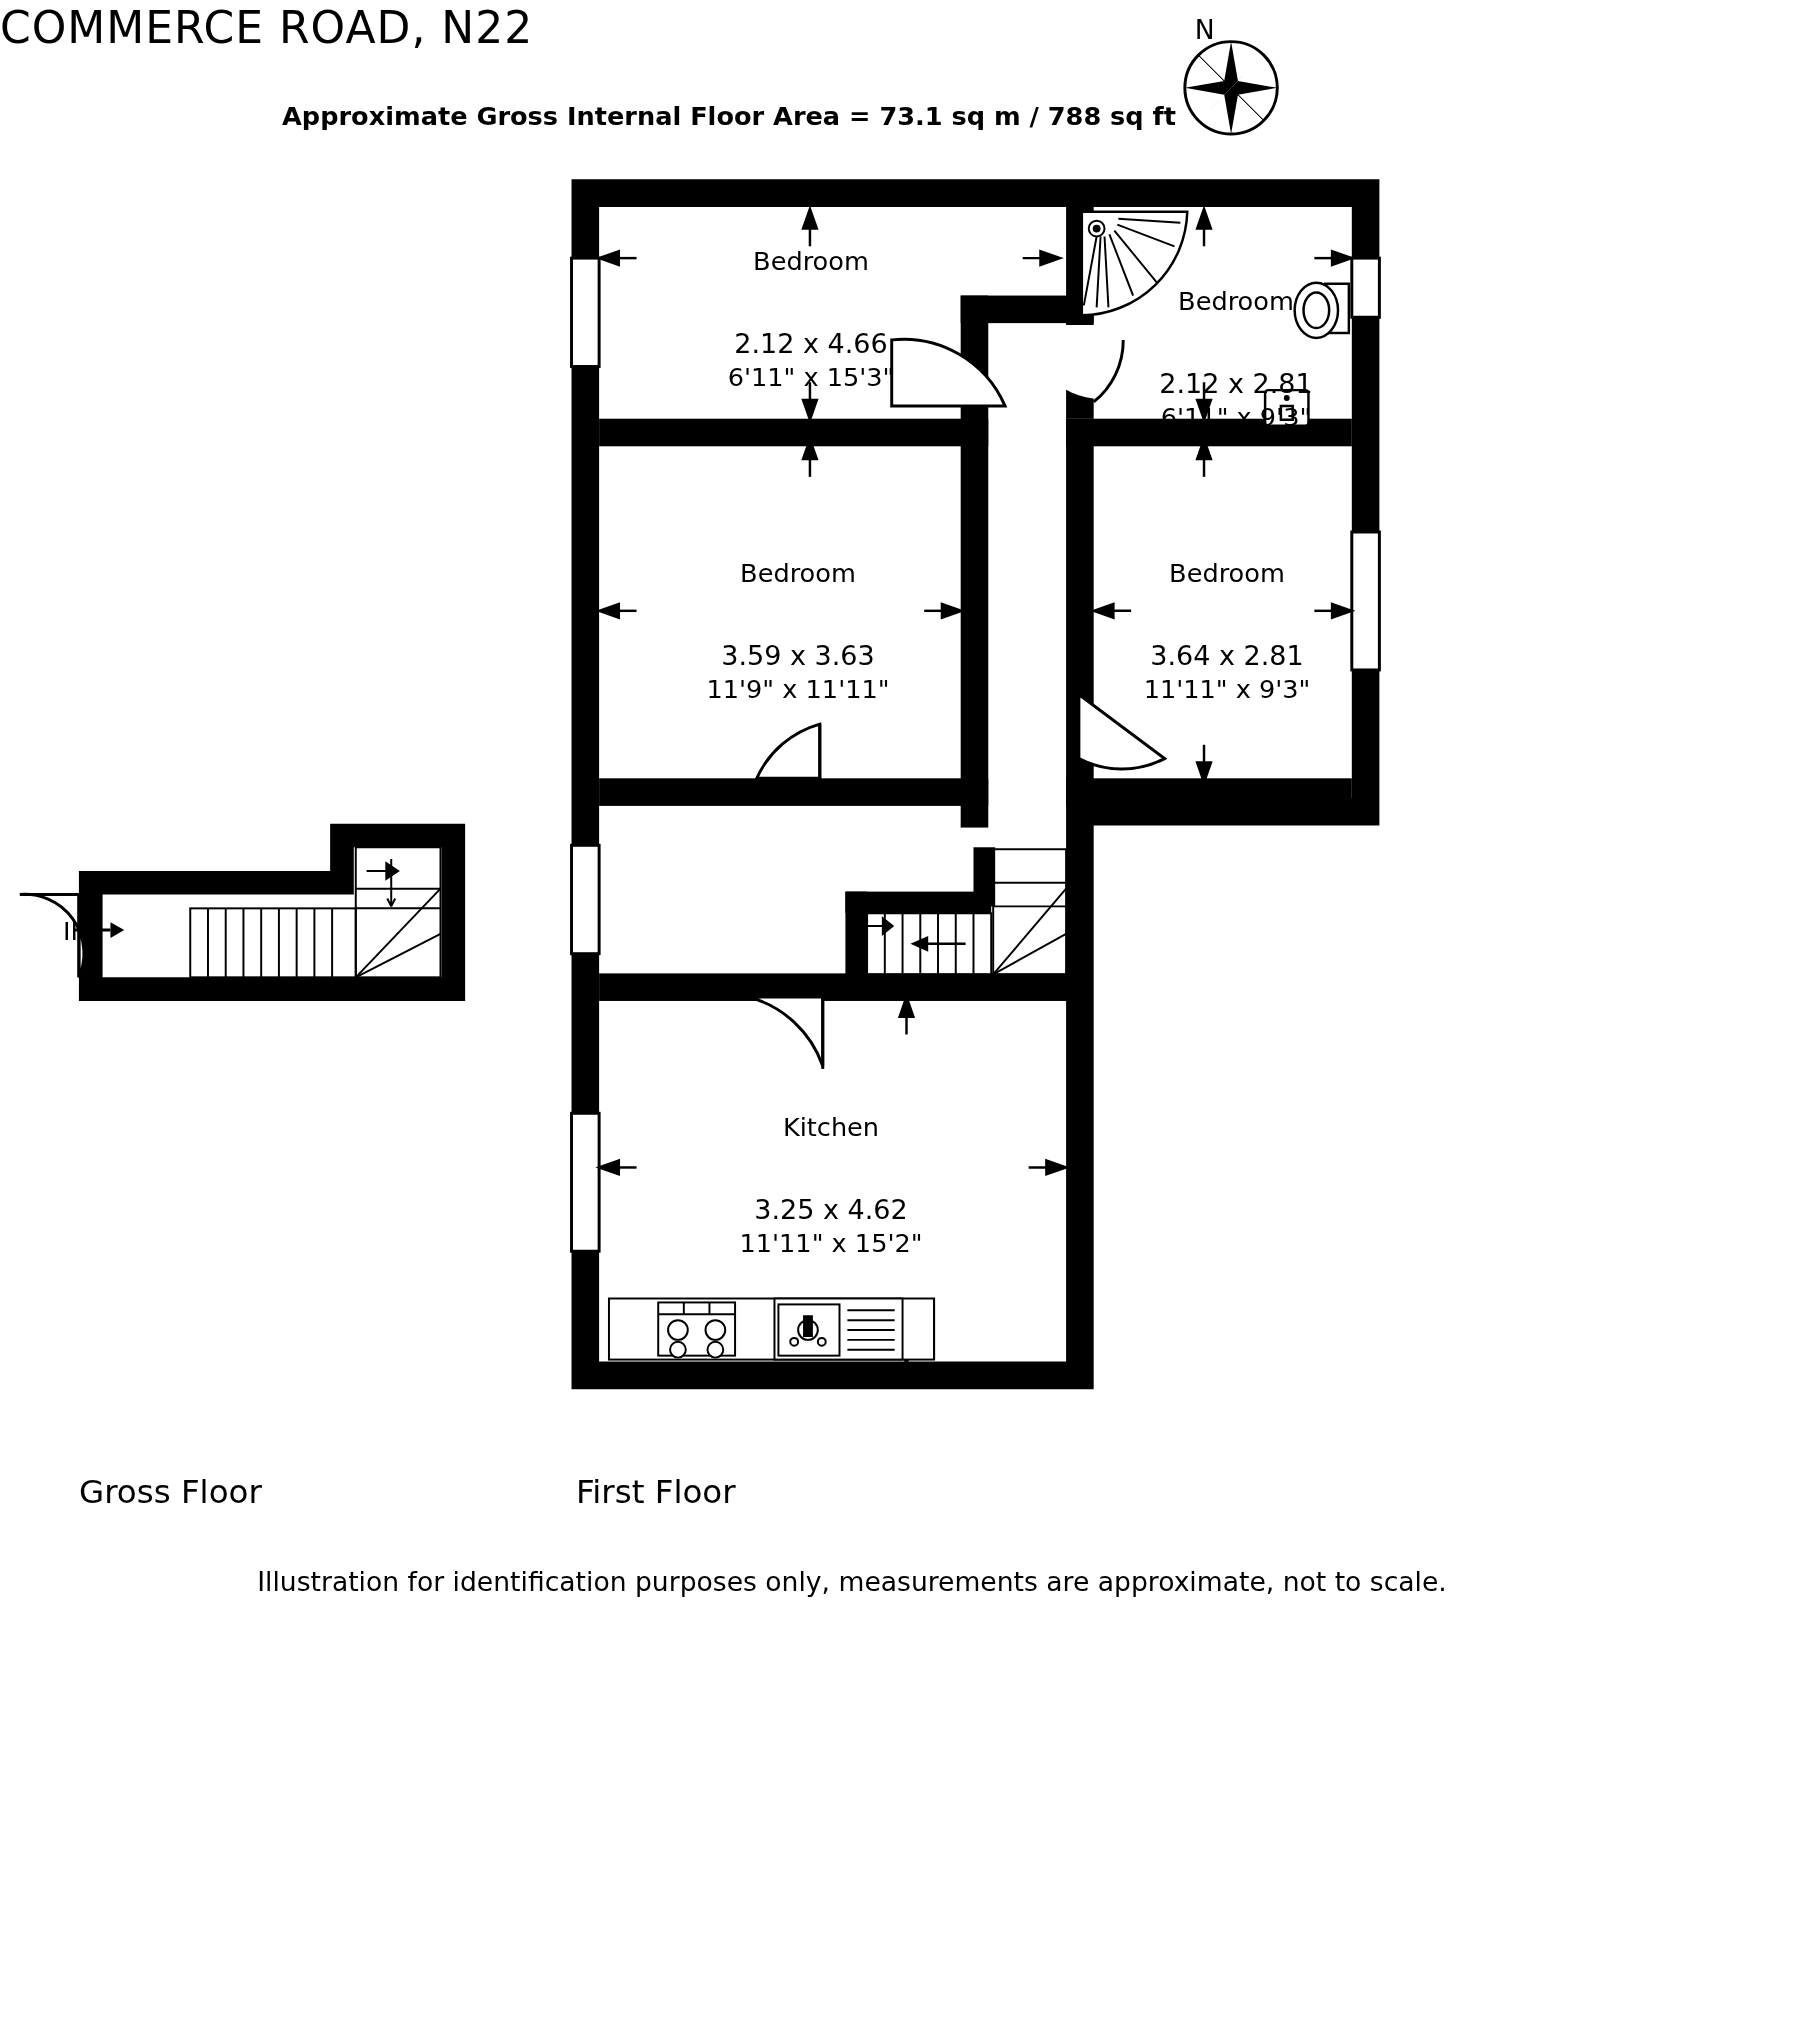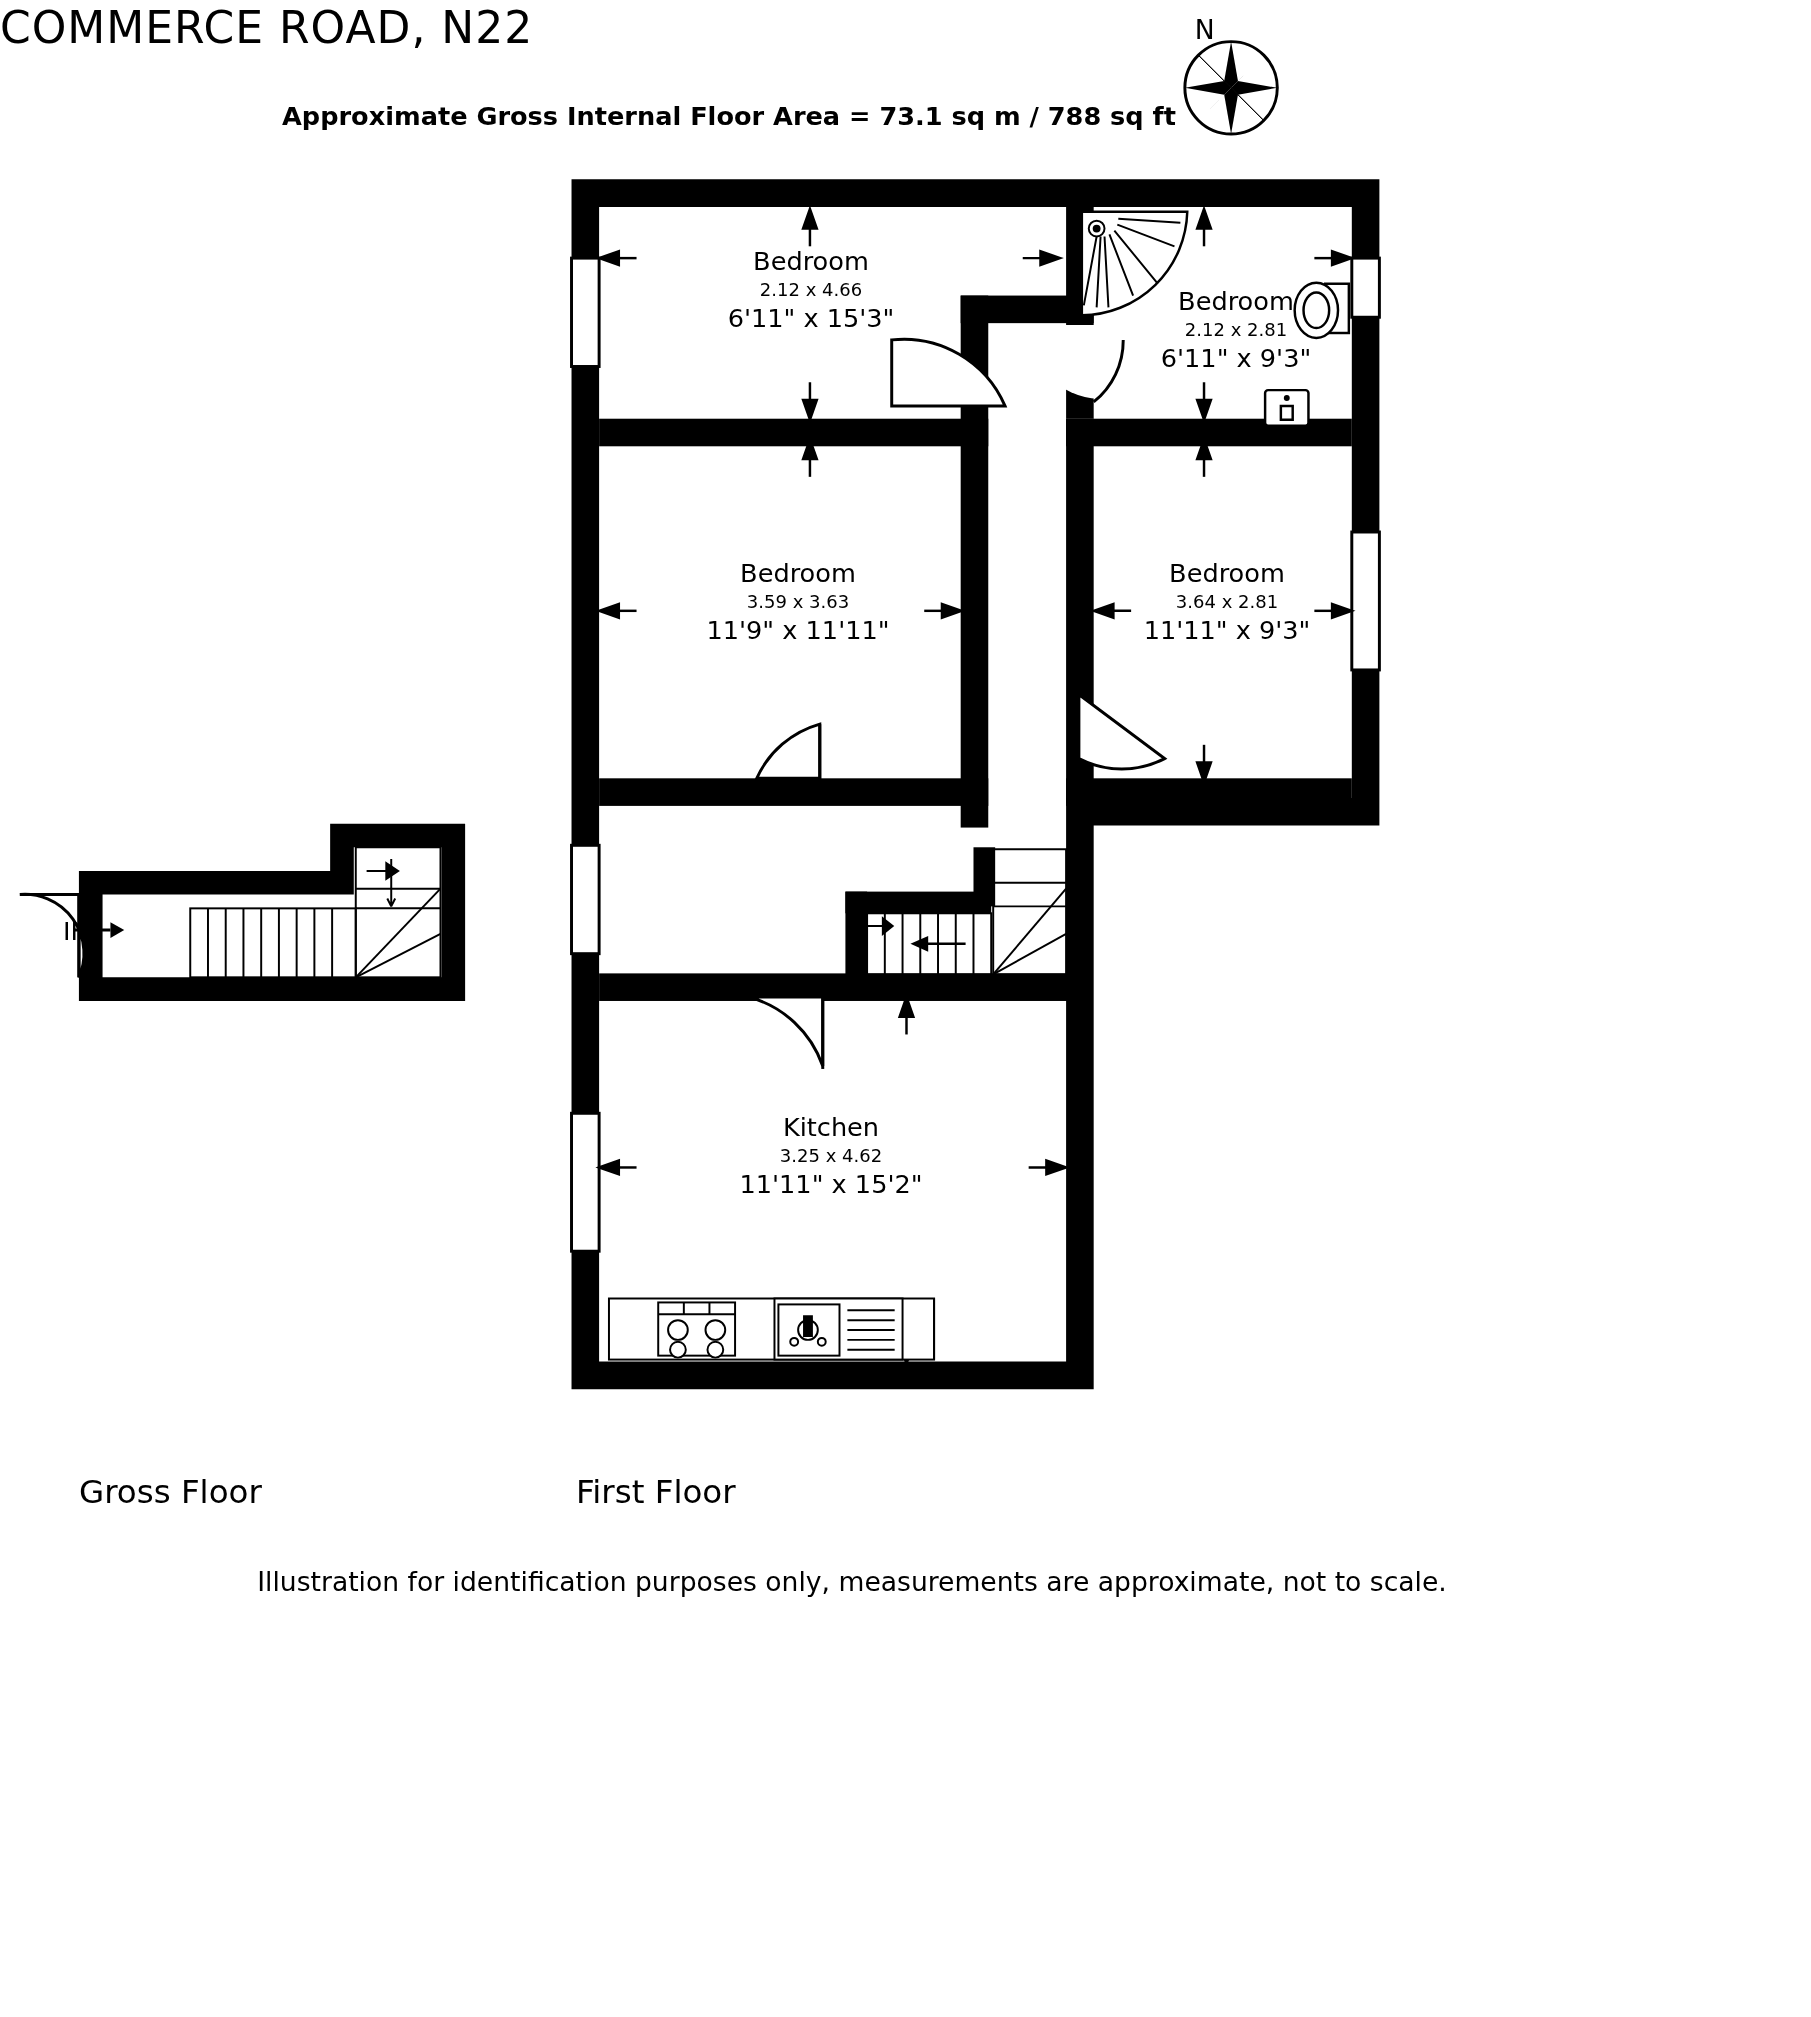--- a/index.html
+++ b/index.html
@@ -63,21 +63,21 @@
   }
 
   
   .room-label {
     position: absolute;
     text-align: center;
     line-height: 1.30;
     white-space: nowrap;
   }
   .room-label .name { font-size: 25.6px; }
-  .room-label .dim-m { font-size: 18px; }
+  .room-label .dim-m { font-size: 27px; margin-top: 48px; }
   .room-label .dim-ft { font-size: 25.6px; }
 
   
   .floor-caption {
     position: absolute;
     font-size: 32.5px;
   }
   #caption-ground { left: 79px; top: 1473px; }
   #caption-first  { left: 576px; top: 1473px; }
 

